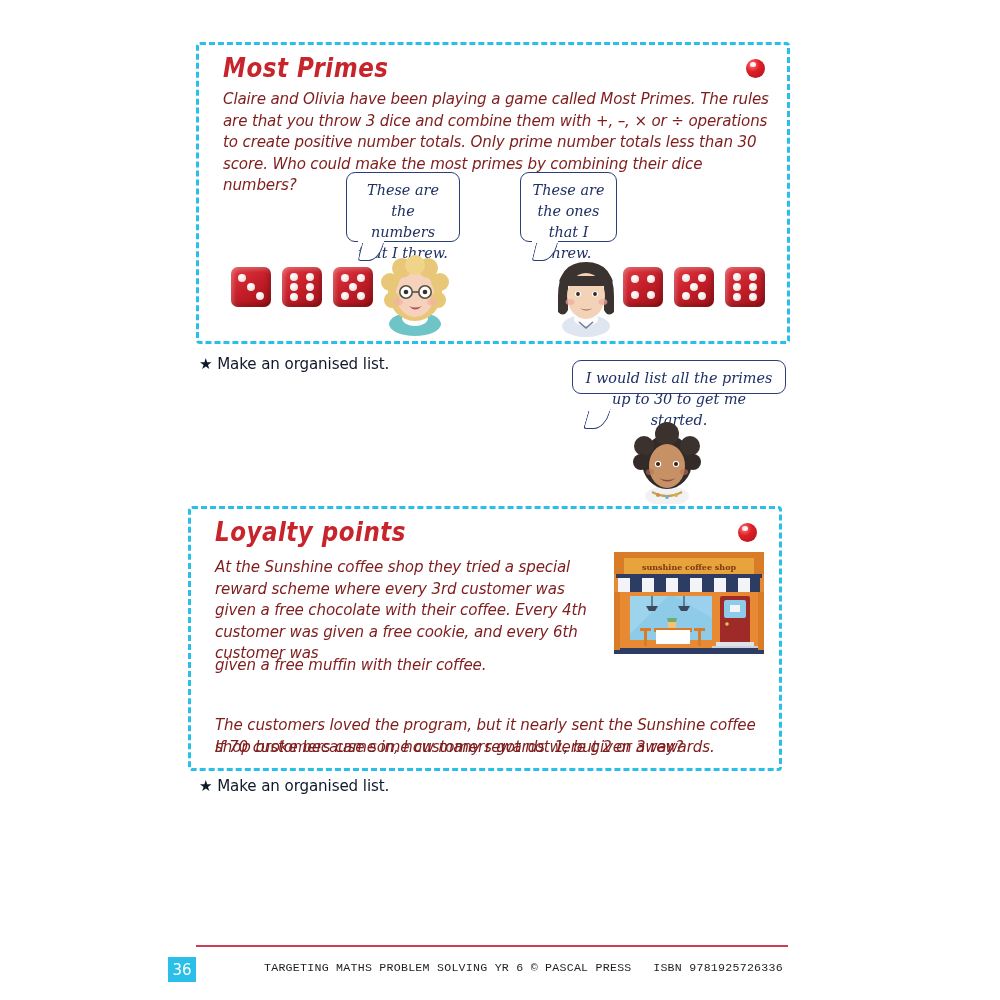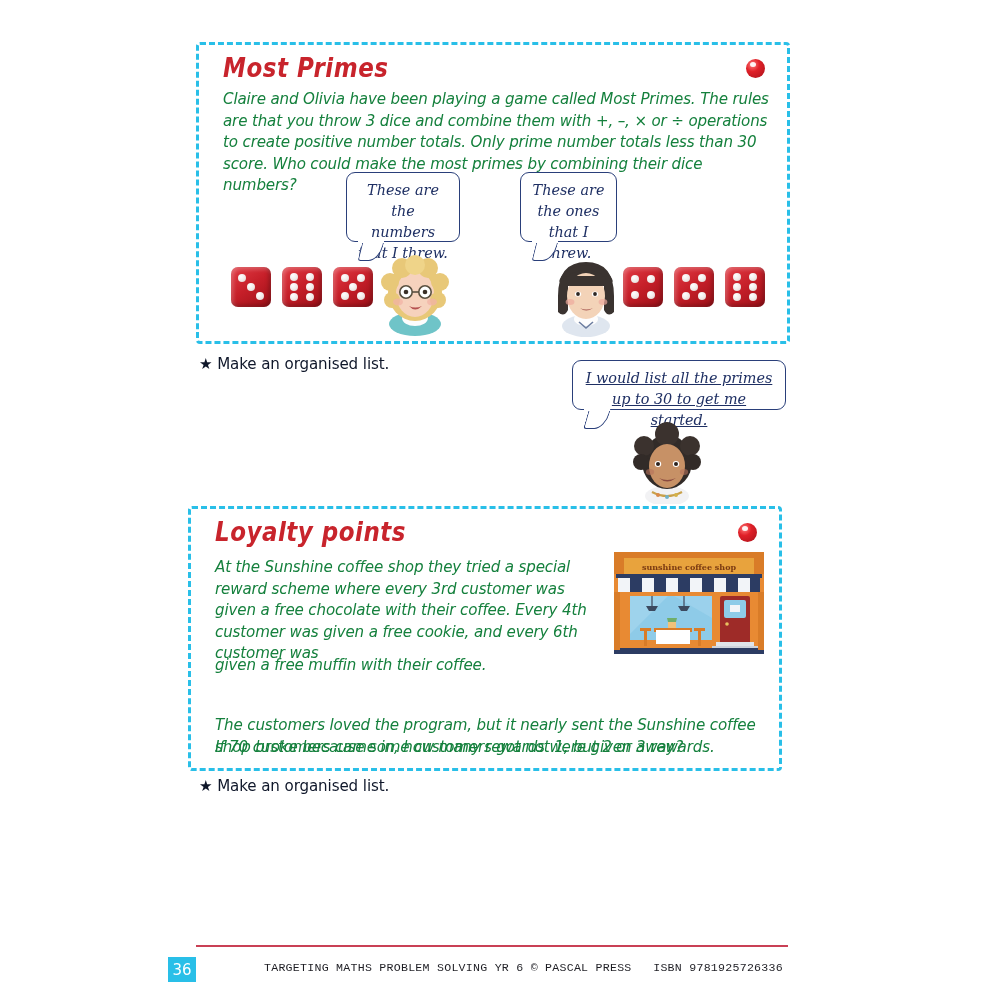--- a/index.html
+++ b/index.html
@@ -56,21 +56,21 @@
     content: "";
     position: absolute;
     left: 4px; top: 3px;
     width: 6px; height: 5px;
     border-radius: 50%;
     background: rgba(255,255,255,0.92);
   }
 
   .body-text {
     position: absolute;
-    color: #15803d;
+    color: #7f1d1d;
     font-family: "DejaVu Sans", sans-serif;
     font-size: 15.1px;
     line-height: 21.6px;
     letter-spacing: -0.15px;
   }
   #primes-text  { left: 24px; top: 44px; width: 548px; }
   #loyalty-text { left: 24px; top: 48px; width: 372px; }
   #loyalty-text2 { left: 24px; top: 146px; width: 552px; }
   #loyalty-text3 { left: 24px; top: 206px; width: 552px; }
   #loyalty-text4 { left: 24px; top: 228px; width: 552px; }
@@ -85,21 +85,21 @@
     font-family: "DejaVu Serif", serif;
     font-style: italic;
     font-size: 14.4px;
     line-height: 21px;
     text-align: center;
     padding: 7px 10px;
   }
 
   #bubble-claire { left: 346px; top: 172px; width: 114px; height: 70px; }
   #bubble-olivia { left: 520px; top: 172px; width: 97px; height: 70px; }
-  #bubble-hint   { left: 572px; top: 360px; width: 214px; height: 50px; text-decoration: underline; }
+  #bubble-hint   { left: 572px; top: 360px; width: 214px; height: 34px; }
 
   
   .tail {
     position: absolute;
     width: 22px;
     height: 20px;
     background: #ffffff;
     border-left: 1.6px solid #2a3f7a;
     border-right: 1.6px solid #2a3f7a;
     border-bottom: 1.6px solid #2a3f7a;

